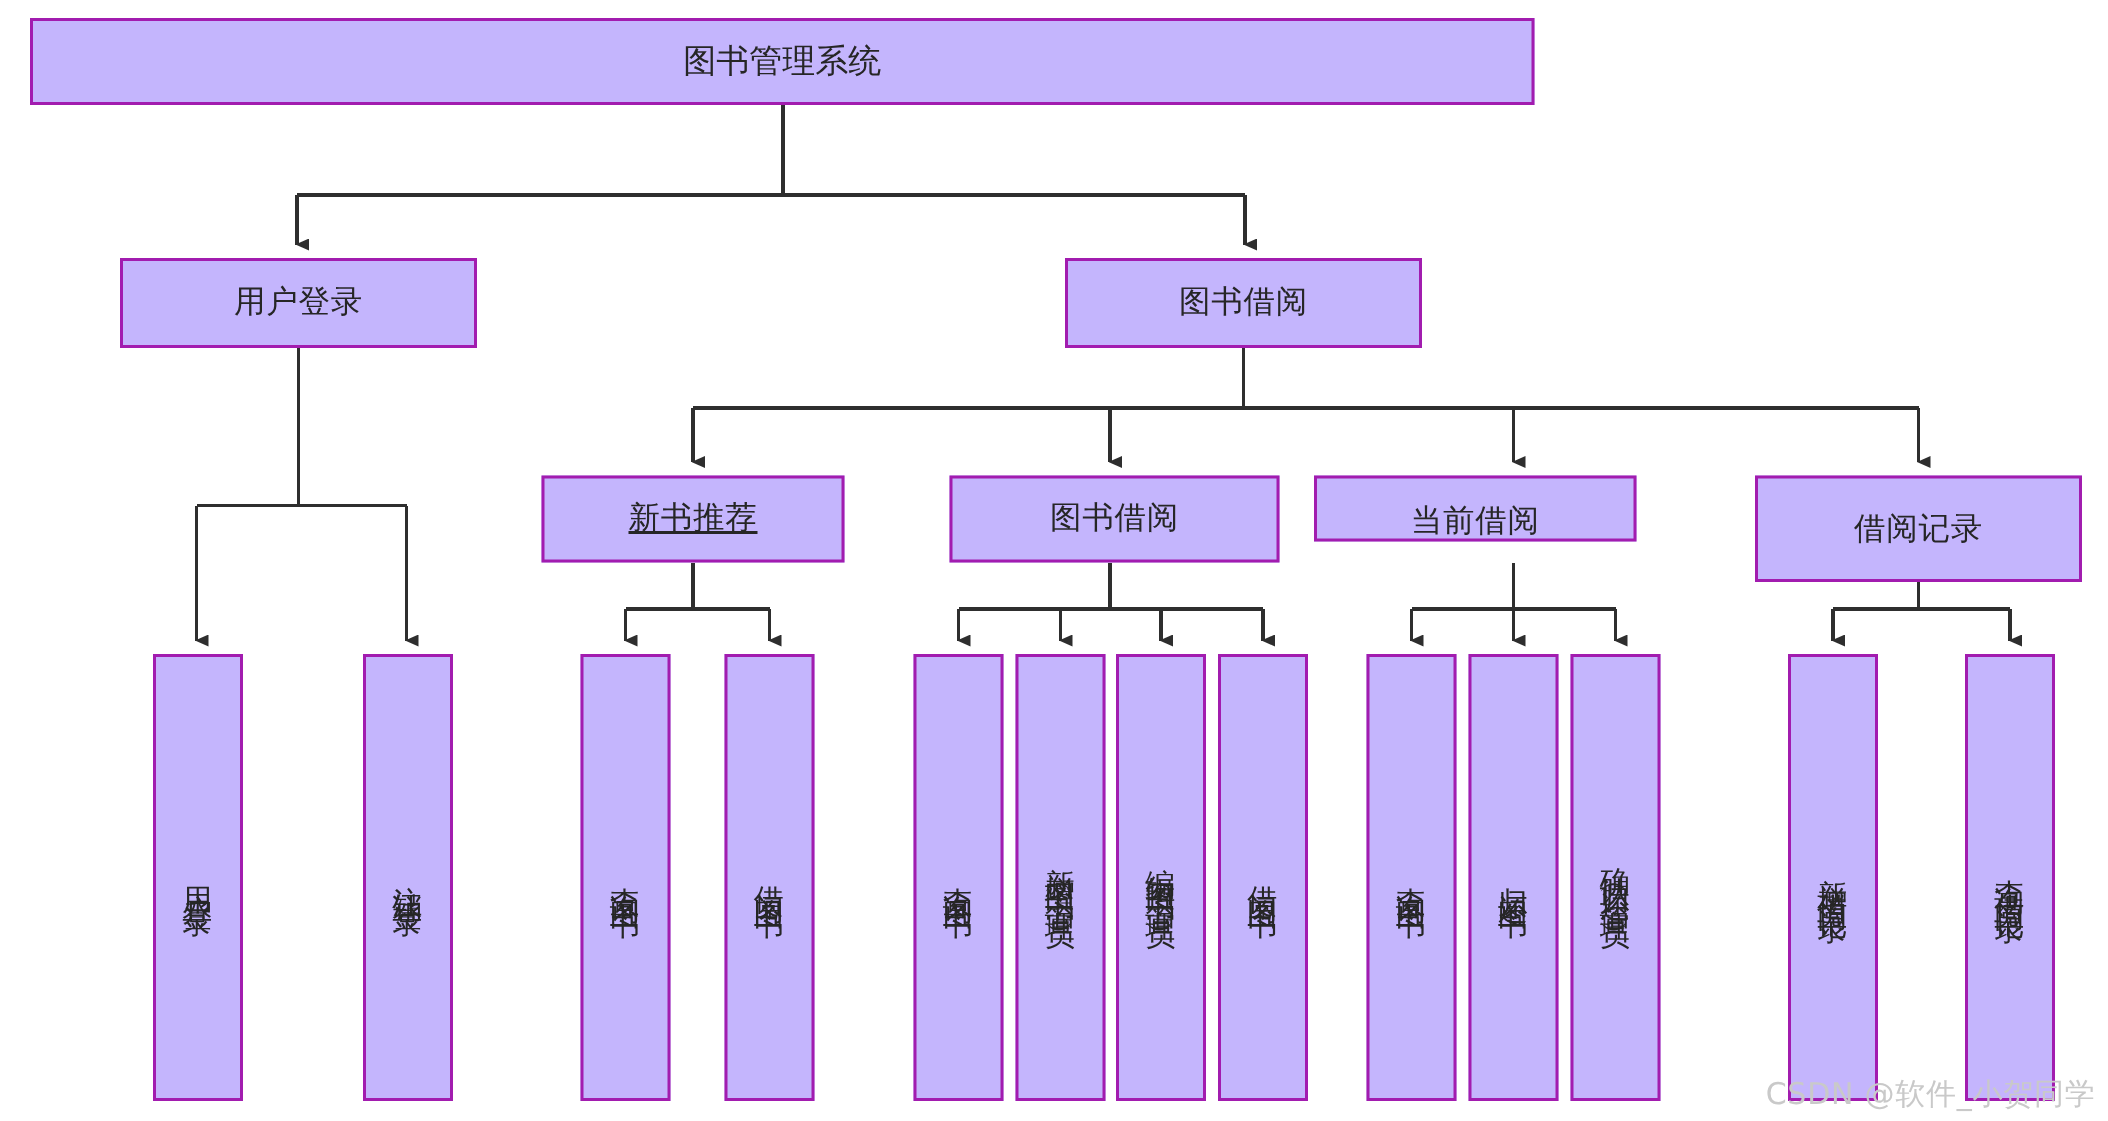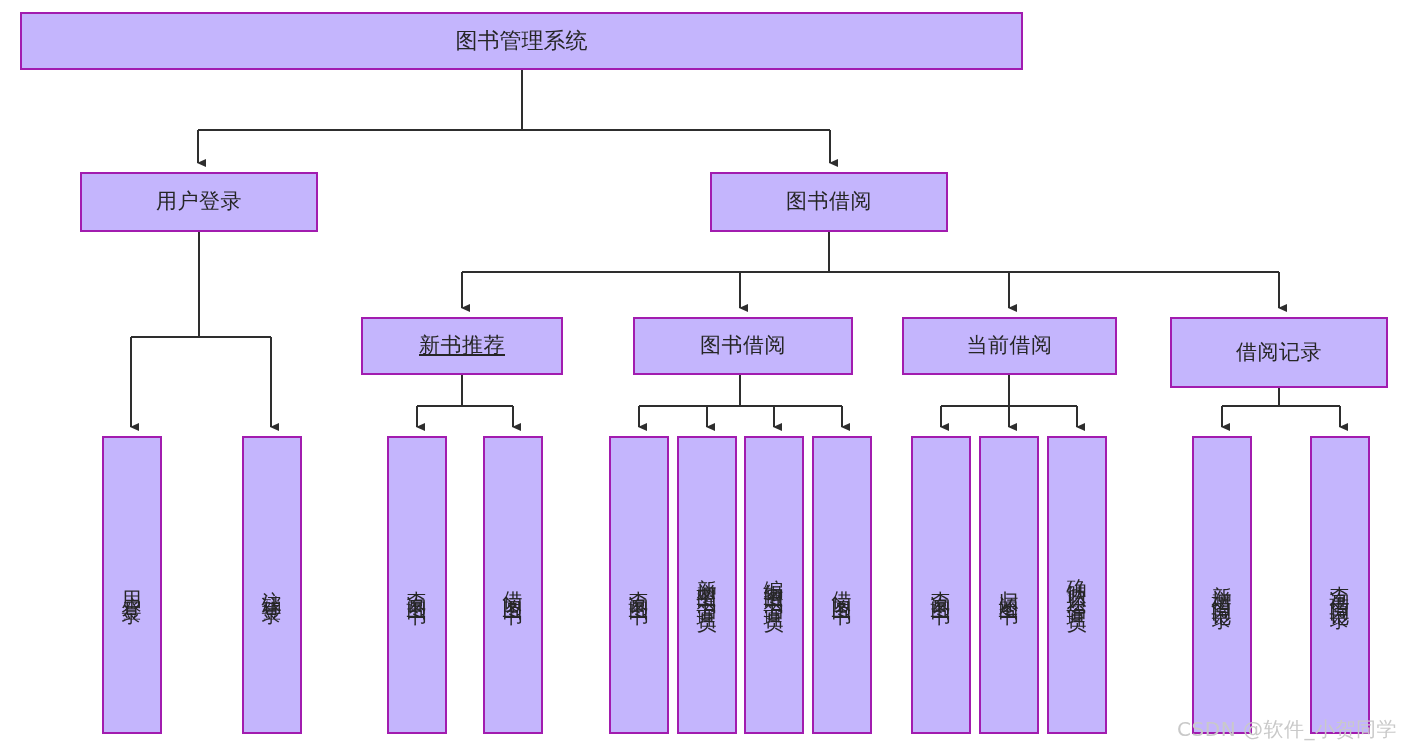--- a/index.html
+++ b/index.html
@@ -136,21 +136,21 @@
   <div class="node horiz" style="left:710px; top:172px; width:238px; height:60px;">
     <span>图书借阅</span>
   </div>
 
   <div class="node horiz" style="left:361px; top:317px; width:202px; height:58px;text-decoration:underline;">
     <span>新书推荐</span>
   </div>
   <div class="node horiz" style="left:633px; top:317px; width:220px; height:58px;">
     <span>图书借阅</span>
   </div>
-  <div class="node horiz" style="left:902px; top:317px; width:215px; height:58px;">
+  <div class="node horiz" style="left:876px; top:317px; width:215px; height:44px;align-items:flex-end;">
     <span>当前借阅</span>
   </div>
   <div class="node horiz" style="left:1170px; top:317px; width:218px; height:71px;">
     <span>借阅记录</span>
   </div>
 
   <div class="node leaf" style="left:102px; top:436px; width:60px; height:298px;">
     <span class="vtext">用户登录</span>
   </div>
   <div class="node leaf" style="left:242px; top:436px; width:60px; height:298px;">

